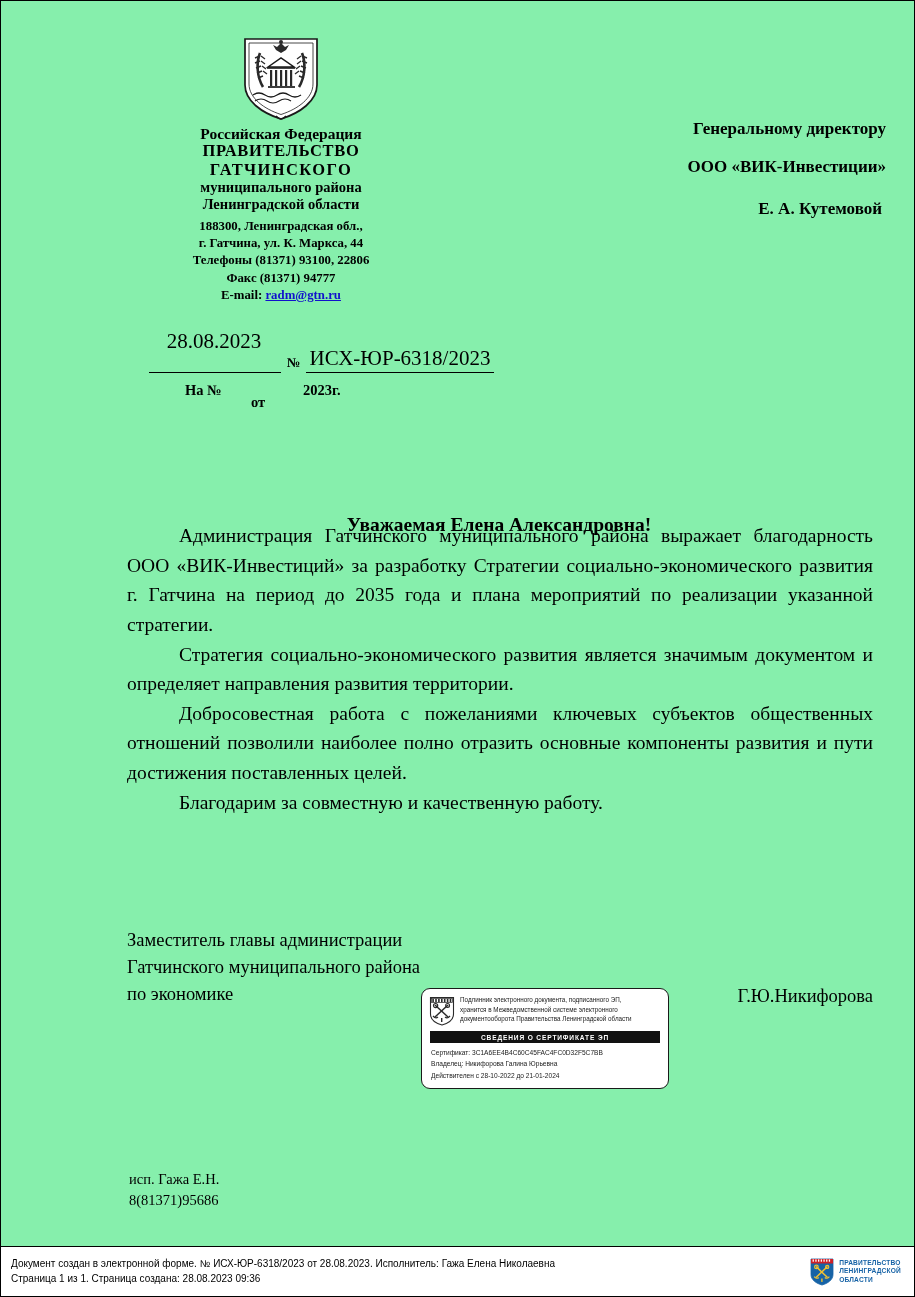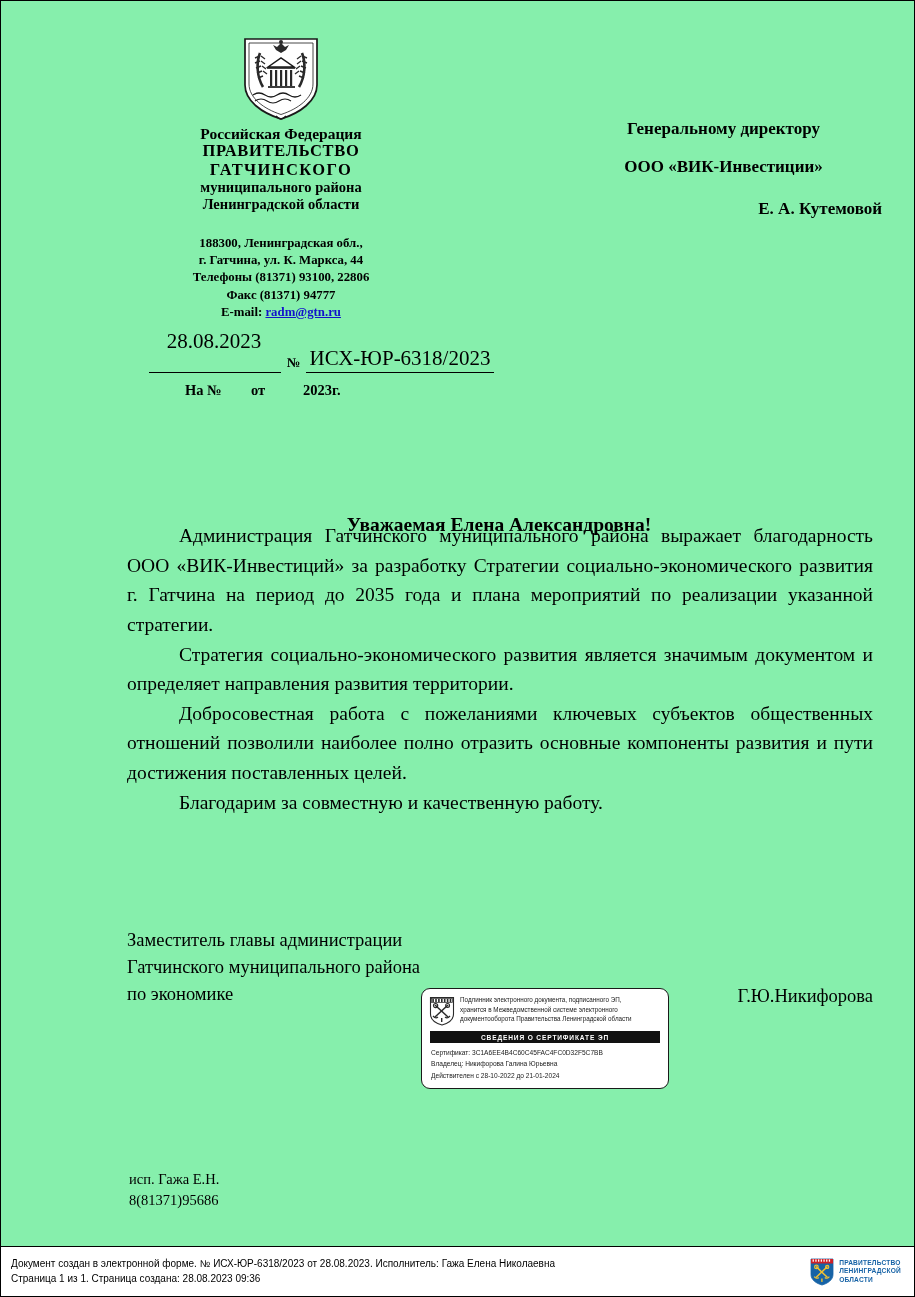--- a/index.html
+++ b/index.html
@@ -35,41 +35,41 @@
   }
   .lh-line {
     font-weight: bold;
     line-height: 1.12;
   }
   .lh-rf { font-size: 15.5px; }
   .lh-admin { font-size: 16.5px; letter-spacing: 0.7px; }
   .lh-gat { font-size: 16.5px; letter-spacing: 1.4px; }
   .lh-sub { font-size: 14.5px; }
   .lh-contacts {
-    margin-top: 23px;
+    margin-top: 6px;
     font-size: 12.8px;
     font-weight: bold;
     line-height: 1.35;
   }
   .email-link {
     color: #1111cc;
     text-decoration: underline;
   }
 
   
   .addressee {
     position: absolute;
     left: 560px;
     top: 118px;
     width: 325px;
     text-align: center;
     font-weight: bold;
     font-size: 17px;
   }
-  .addressee .a-line { margin-bottom: 18px; }
+  .addressee .a-line { margin-bottom: 18px; text-align: right; }
   .addressee .a-person {
     margin-top: 22px;
     text-align: right;
     padding-right: 4px;
   }
 
   
   .refblock {
     position: absolute;
     left: 148px;
@@ -99,21 +99,21 @@
   }
   .ref-row2 {
     margin-top: 9px;
     padding-left: 36px;
     font-size: 14.5px;
     font-weight: bold;
     display: flex;
   }
   .ref-row2 span { display: inline-block; }
   .r2-na { width: 66px; }
-  .r2-ot { width: 52px; }
+  .r2-ot { width: 52px; margin-top: 12px; }
 
   
   .greeting {
     position: absolute;
     left: 126px;
     top: 465px;
     width: 744px;
     text-align: center;
     font-weight: bold;
     font-size: 19.5px;

